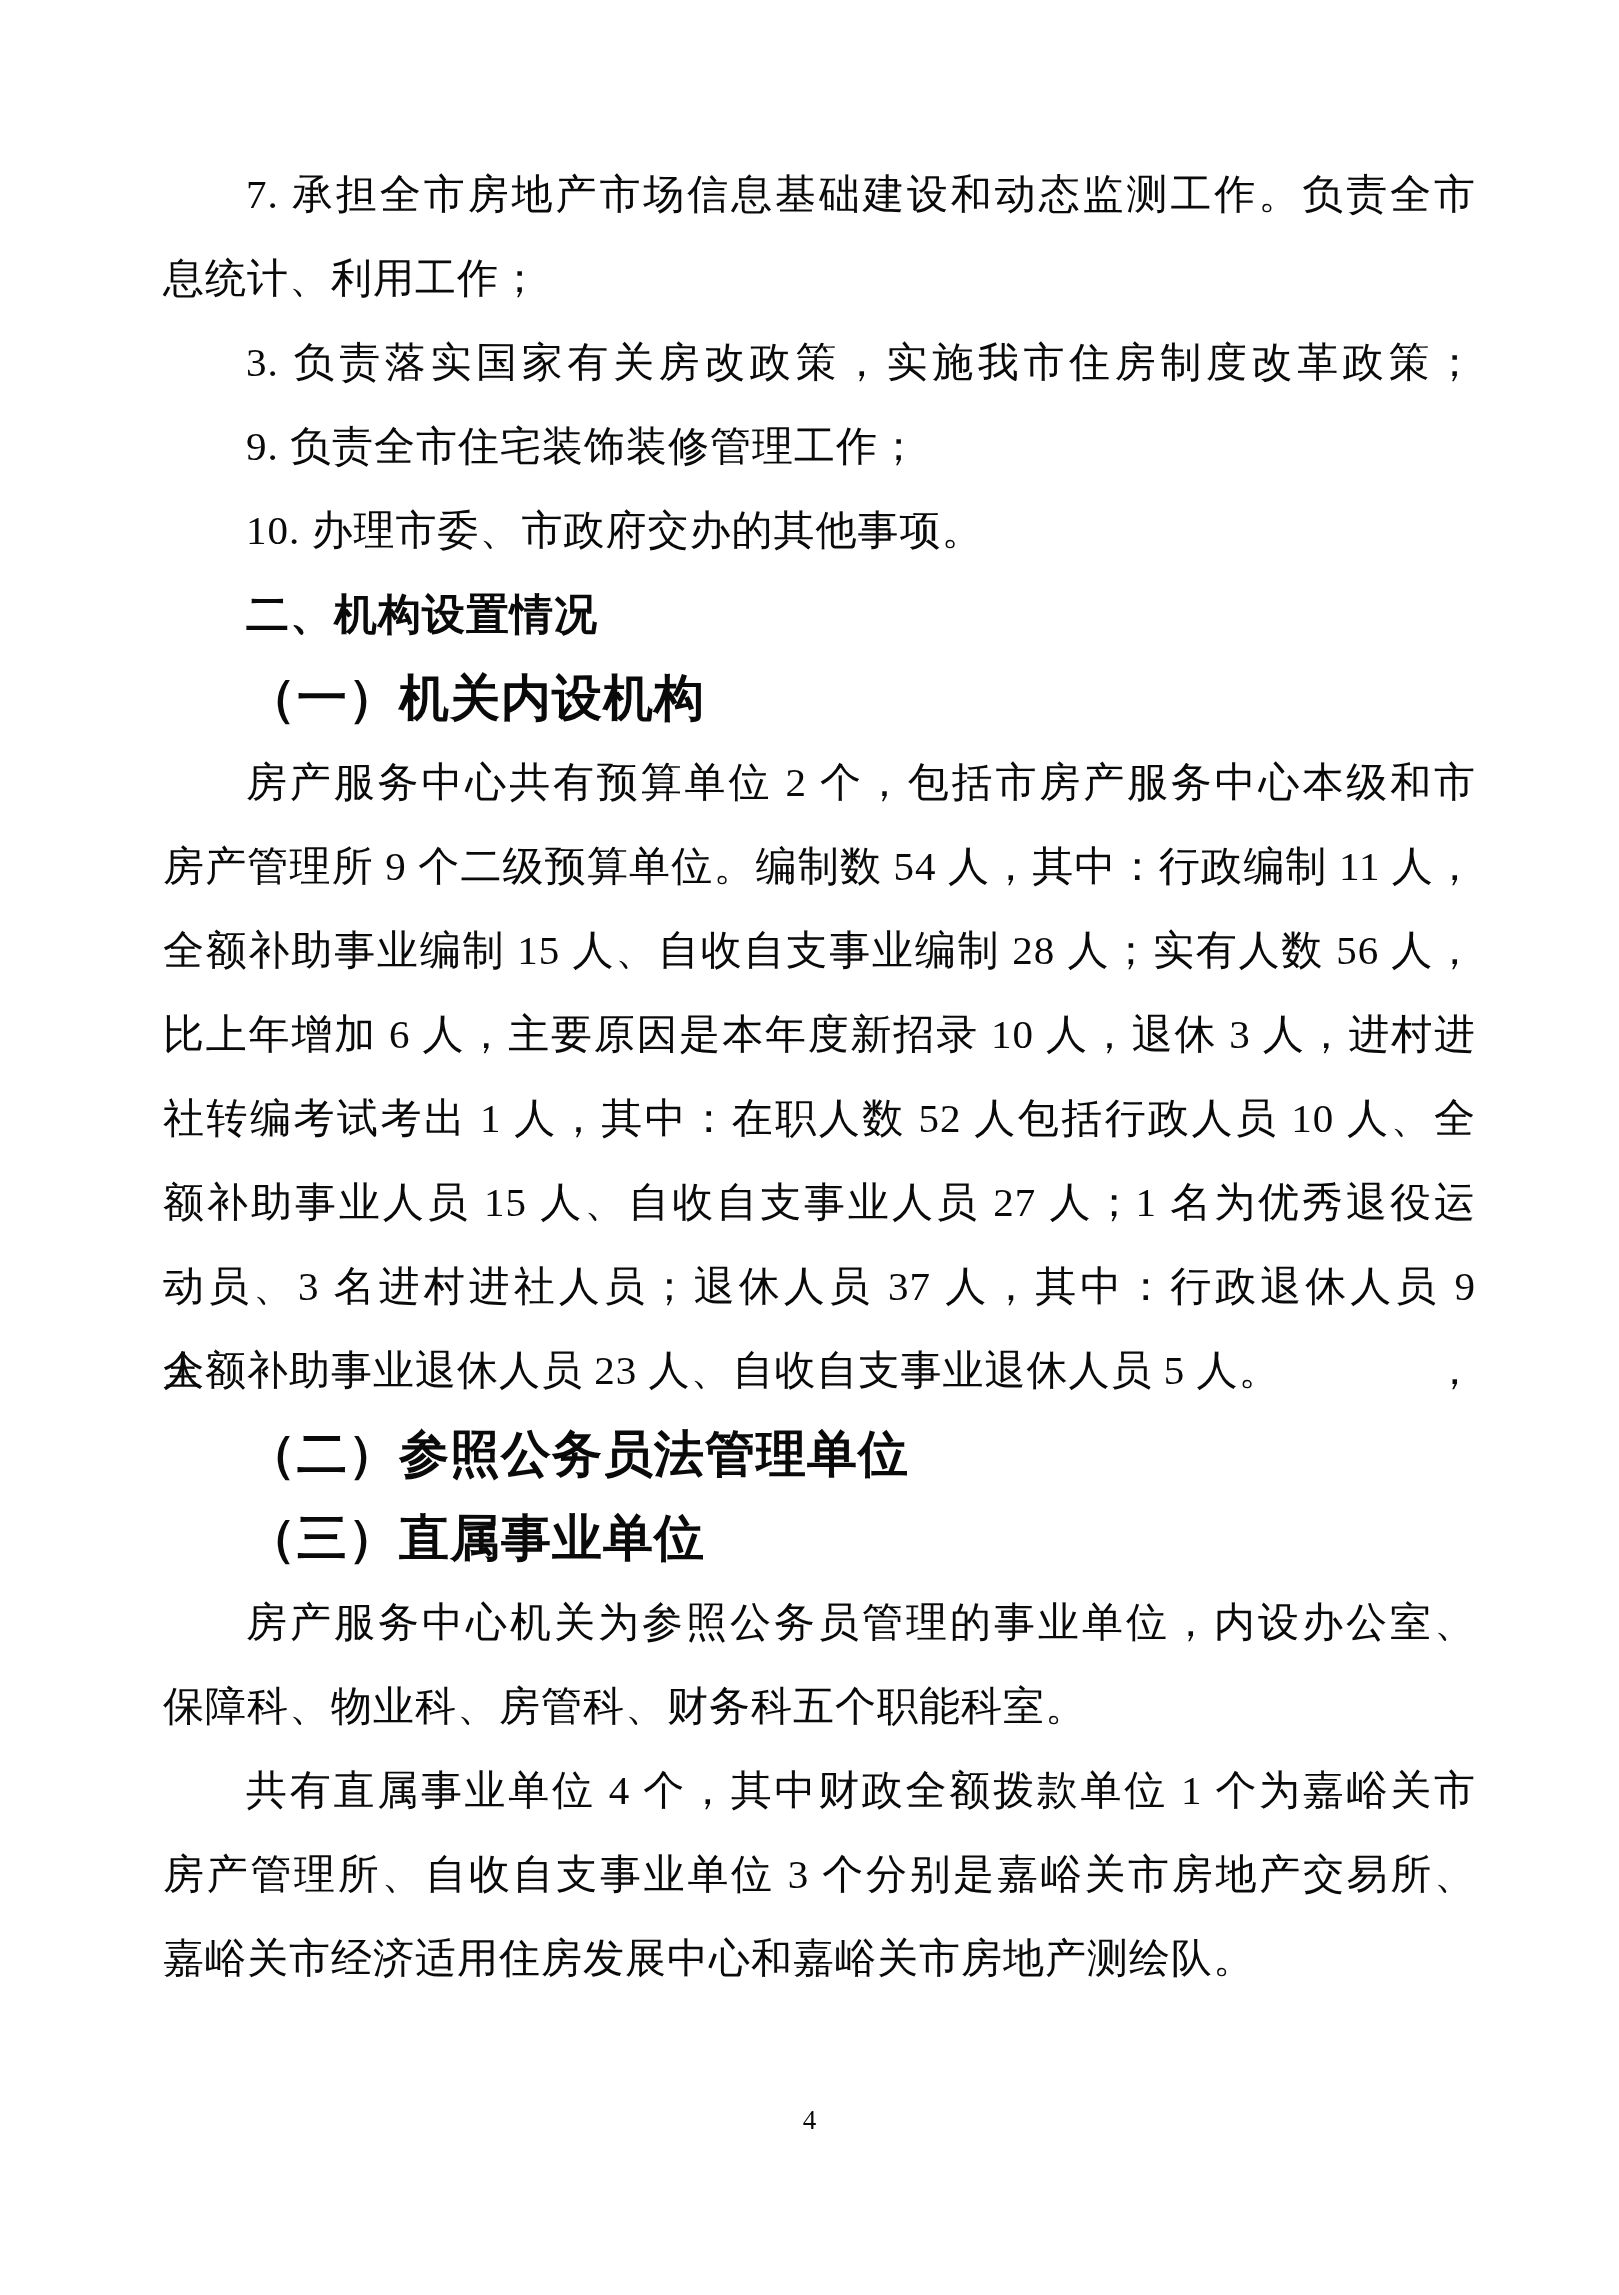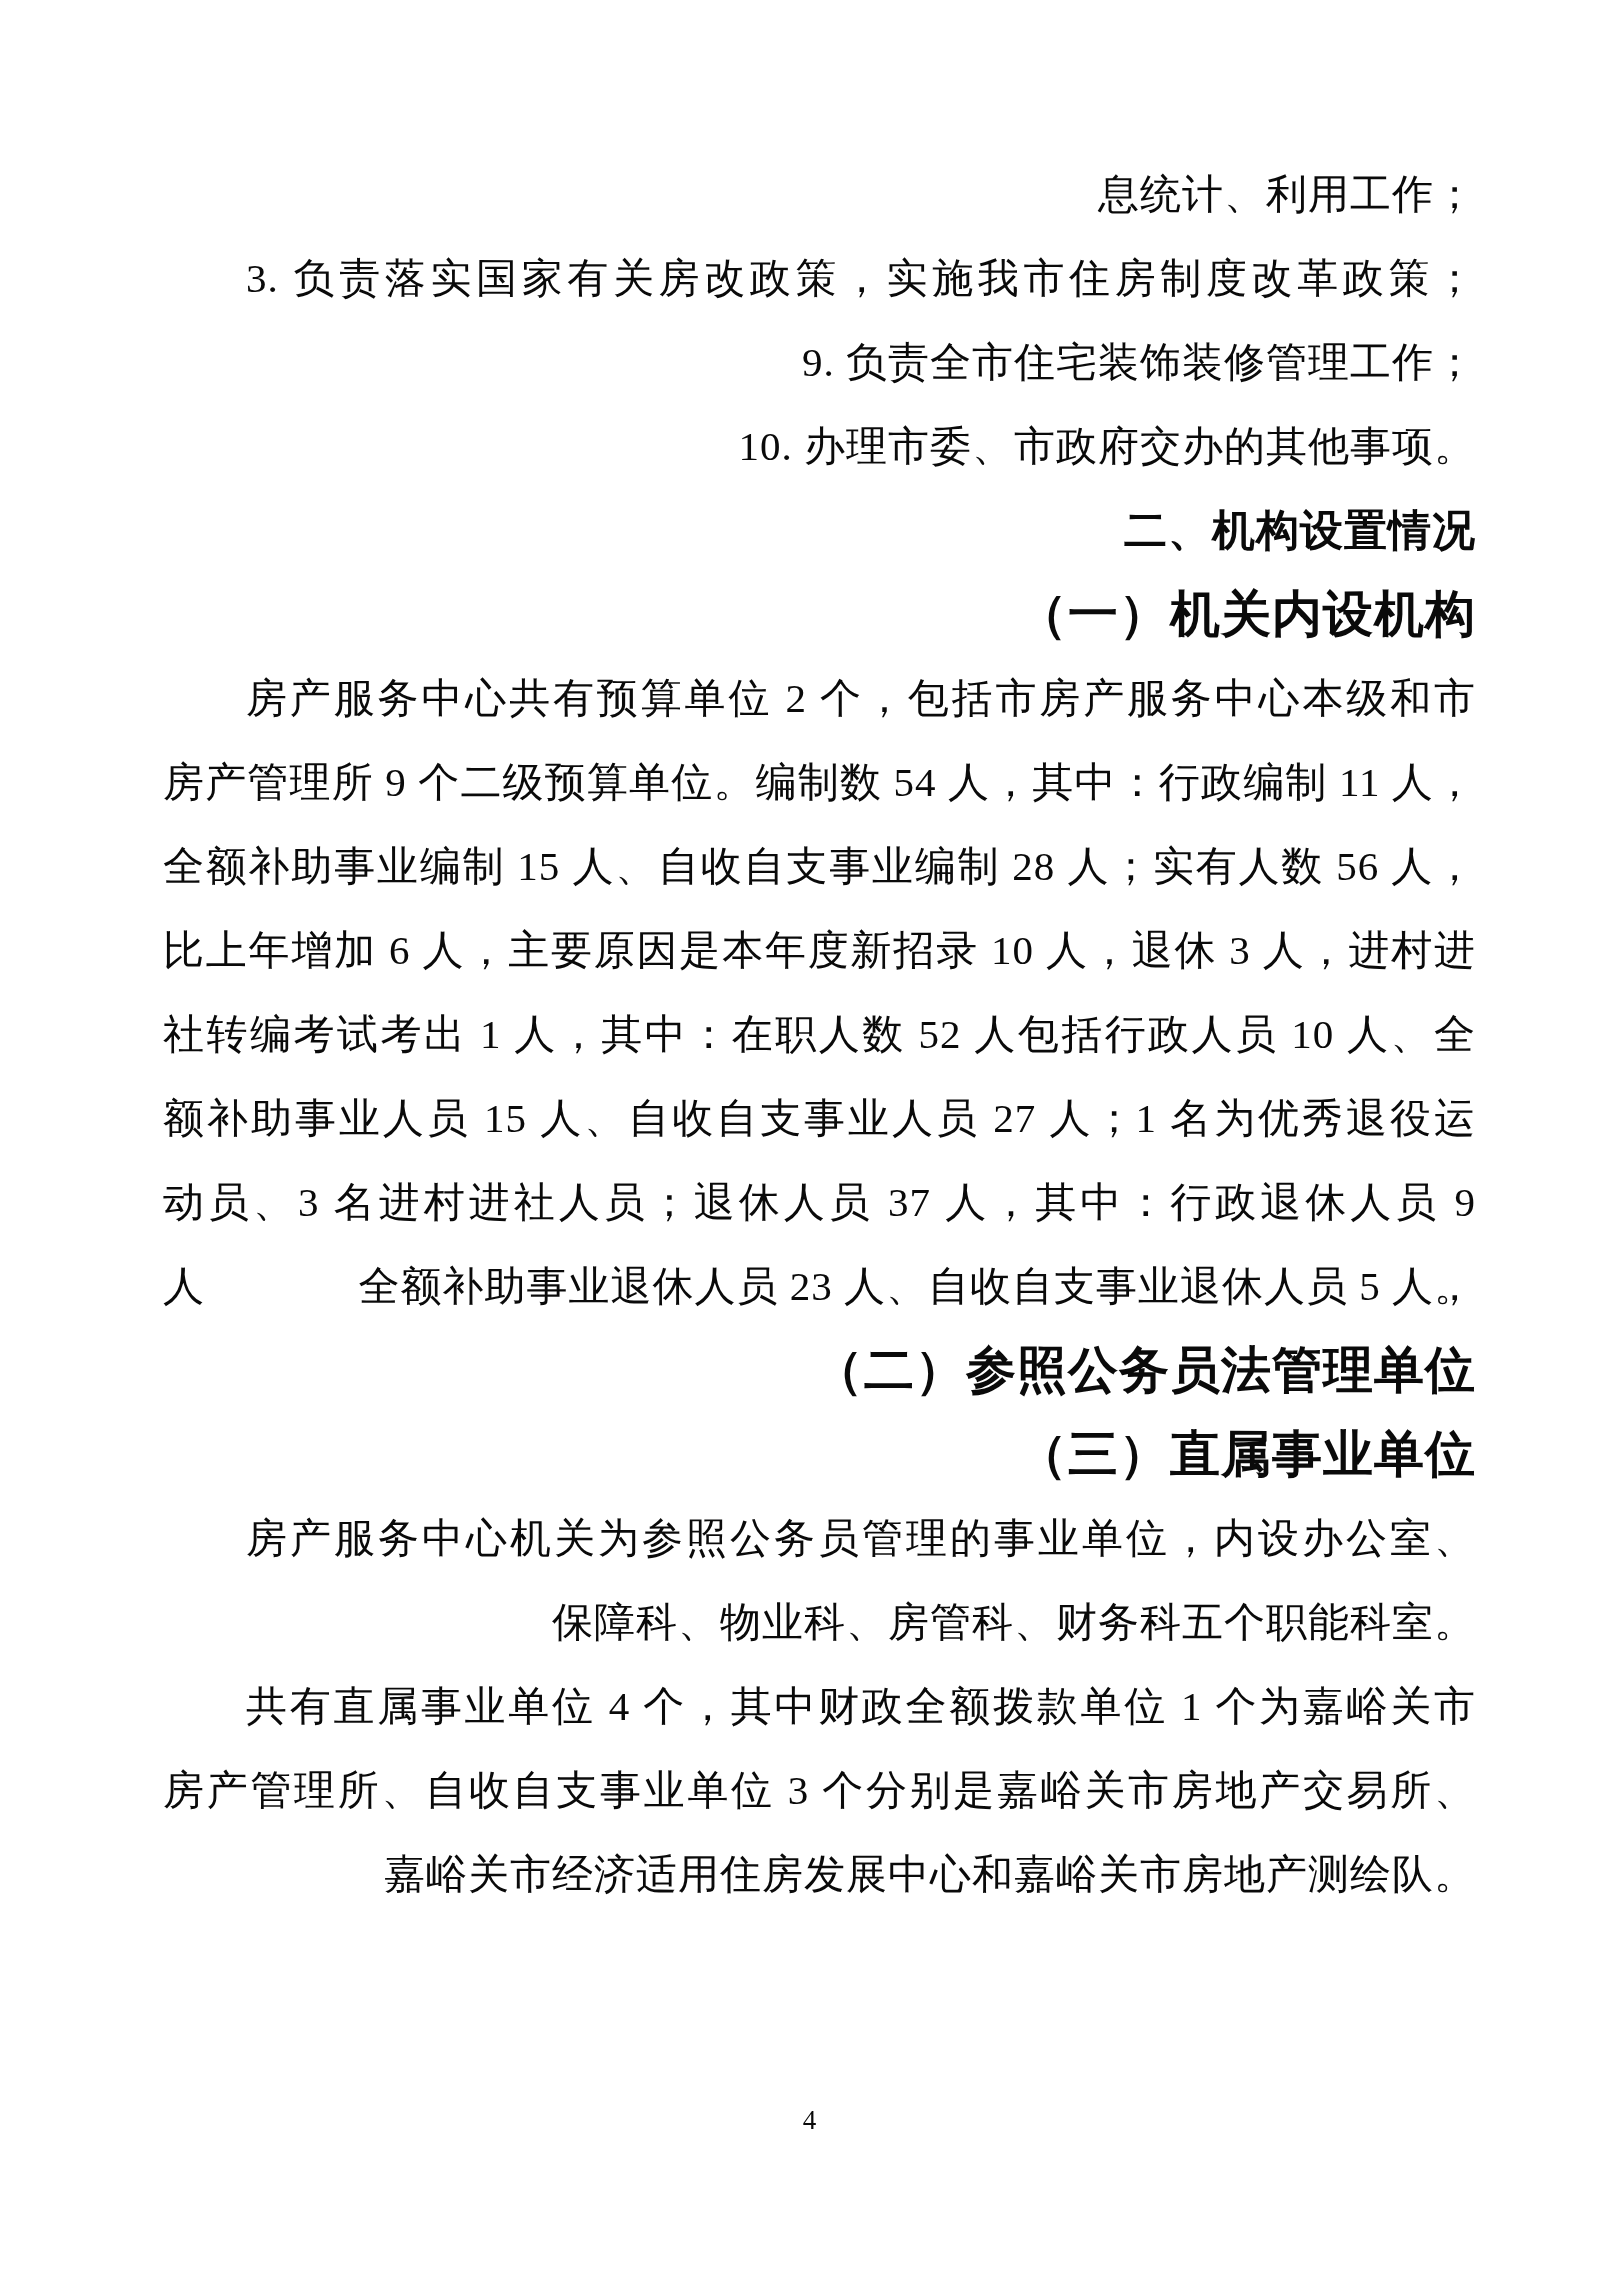--- a/index.html
+++ b/index.html
@@ -24,21 +24,21 @@
   }
   .block {
     margin: 0;
     padding: 0;
   }
   .line {
     font-size: 41px;
     line-height: 84px;
     height: 84px;
     white-space: normal;
-    text-align: right;
+    text-align: left;
     letter-spacing: 1px;
   }
   
   .line.fill {
     text-align: justify;
     text-align-last: justify;
     text-justify: inter-character;
   }
   
   .line.indent {
@@ -69,20 +69,21 @@
     font-family: "Liberation Serif", "DejaVu Serif", serif;
     color: #0a0a0a;
   }
 </style>
 </head>
 <body>
 
 <div class="page">
   <main class="content">
       <div class="block body">
+        <div class="line indent fill">7. 承担全市房地产市场信息基础建设和动态监测工作。负责全市</div>
         <div class="line">息统计、利用工作；</div>
       </div>
       <div class="block body">
         <div class="line indent fill">3. 负责落实国家有关房改政策，实施我市住房制度改革政策；</div>
       </div>
       <div class="block body">
         <div class="line indent">9. 负责全市住宅装饰装修管理工作；</div>
       </div>
       <div class="block body">
         <div class="line indent">10. 办理市委、市政府交办的其他事项。</div>

